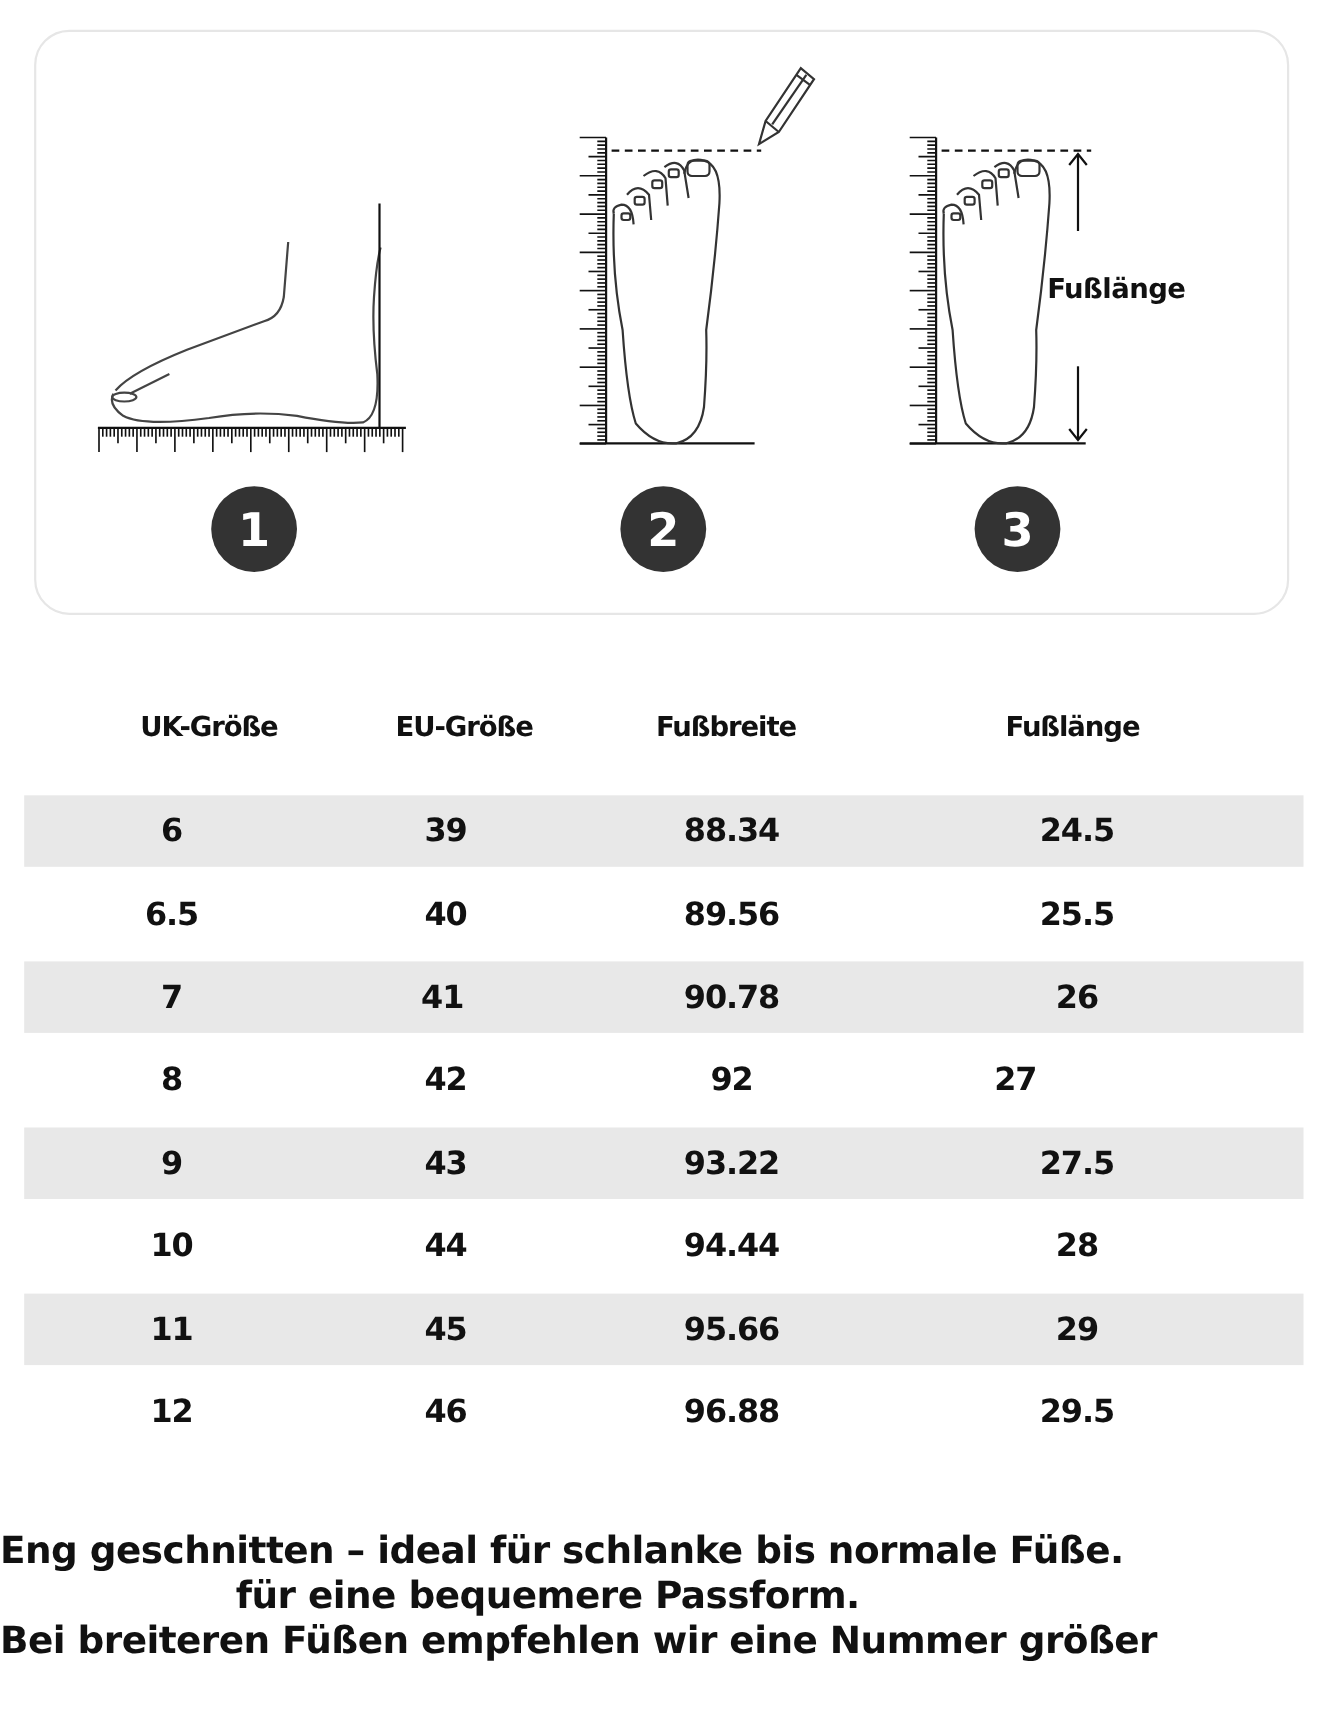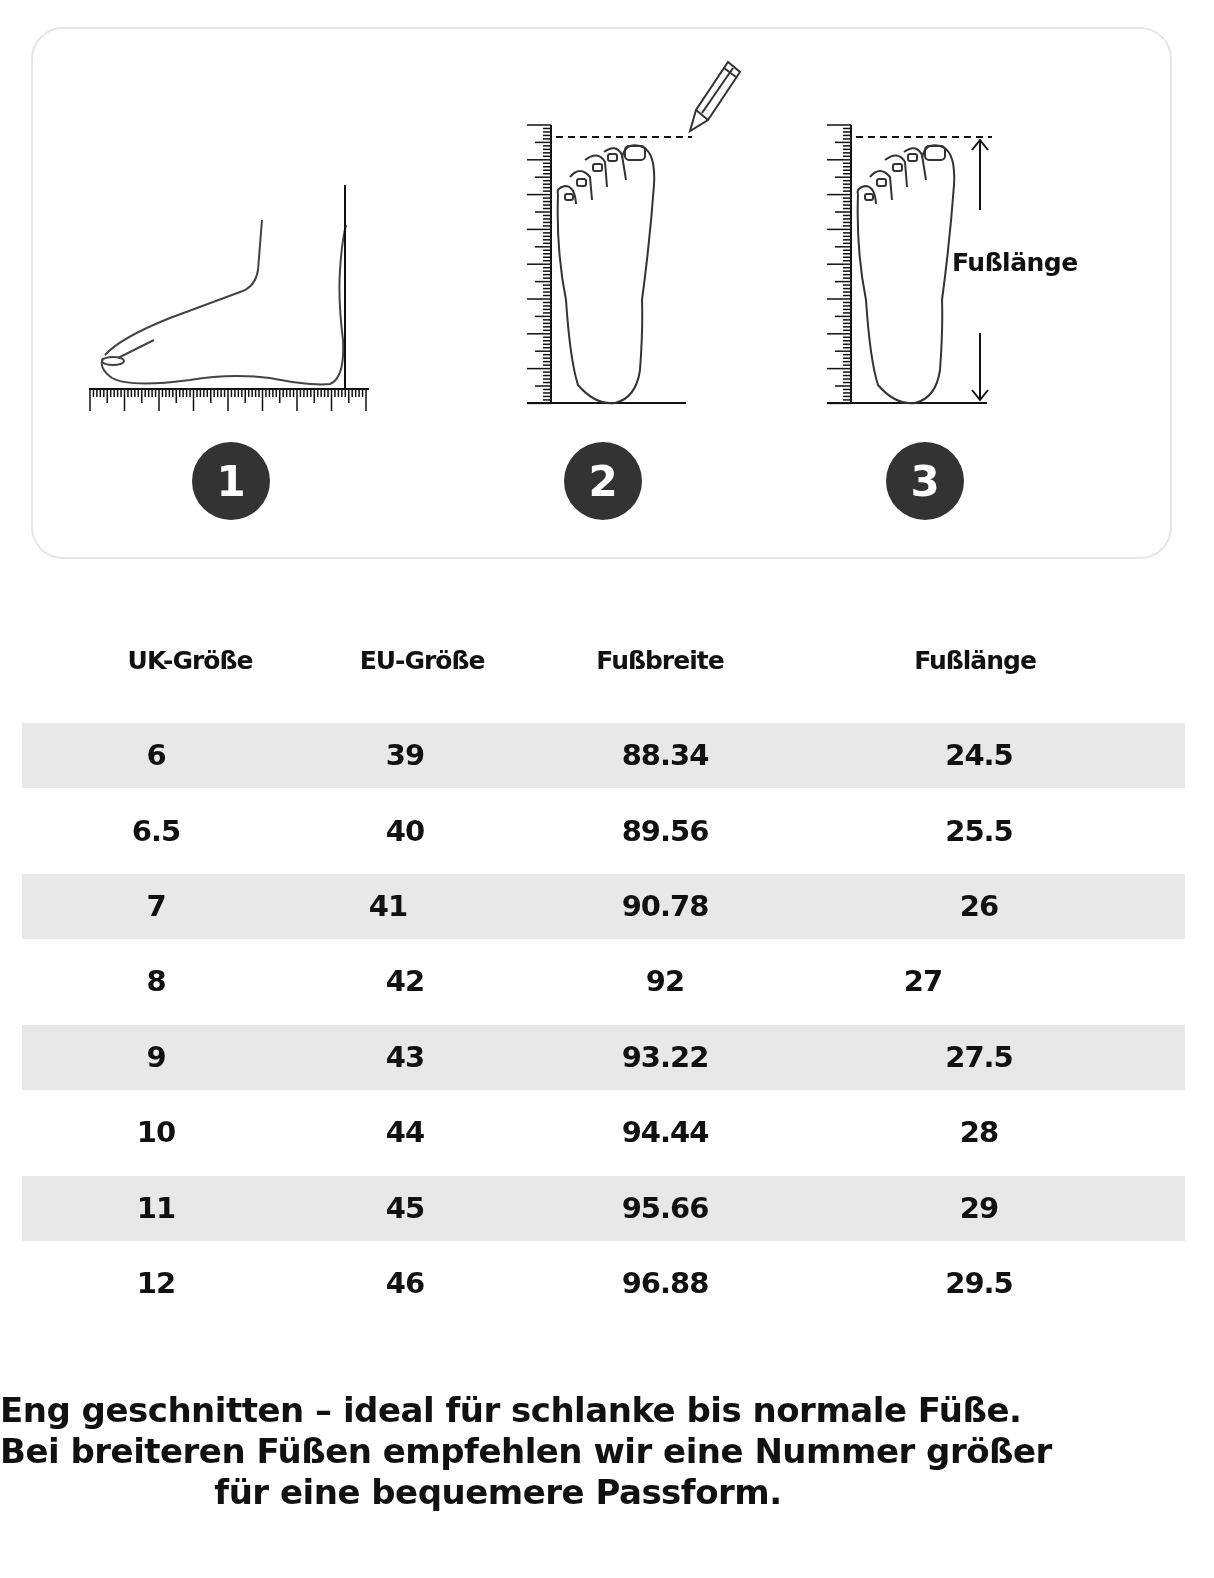--- a/index.html
+++ b/index.html
@@ -371,21 +371,21 @@
     <div class="cell" style="left:957px;">24.5</div>
   </div>
   <div class="row" style="top:799px;">
     <div class="cell" style="left:134px;">6.5</div>
     <div class="cell" style="left:383px;">40</div>
     <div class="cell" style="left:643px;">89.56</div>
     <div class="cell" style="left:957px;">25.5</div>
   </div>
   <div class="row shaded" style="top:874px;">
     <div class="cell" style="left:134px;">7</div>
-    <div class="cell" style="left:366px;">41</div>
+    <div class="cell" style="left:380px;">41</div>
     <div class="cell" style="left:643px;">90.78</div>
     <div class="cell" style="left:957px;">26</div>
   </div>
   <div class="row" style="top:949px;">
     <div class="cell" style="left:134px;">8</div>
     <div class="cell" style="left:383px;">42</div>
     <div class="cell" style="left:643px;">92</div>
     <div class="cell" style="left:901px;">27</div>
   </div>
   <div class="row shaded" style="top:1025px;">
@@ -409,15 +409,15 @@
   <div class="row" style="top:1251px;">
     <div class="cell" style="left:134px;">12</div>
     <div class="cell" style="left:383px;">46</div>
     <div class="cell" style="left:643px;">96.88</div>
     <div class="cell" style="left:957px;">29.5</div>
   </div>
 </div>
 
 <div class="note">
   <div>Eng geschnitten – ideal für schlanke bis normale Füße.</div>
+  <div>für eine bequemere Passform.</div>
   <div>Bei breiteren Füßen empfehlen wir eine Nummer größer</div>
-  <div>für eine bequemere Passform.</div>
 </div>
 
 </body></html>

